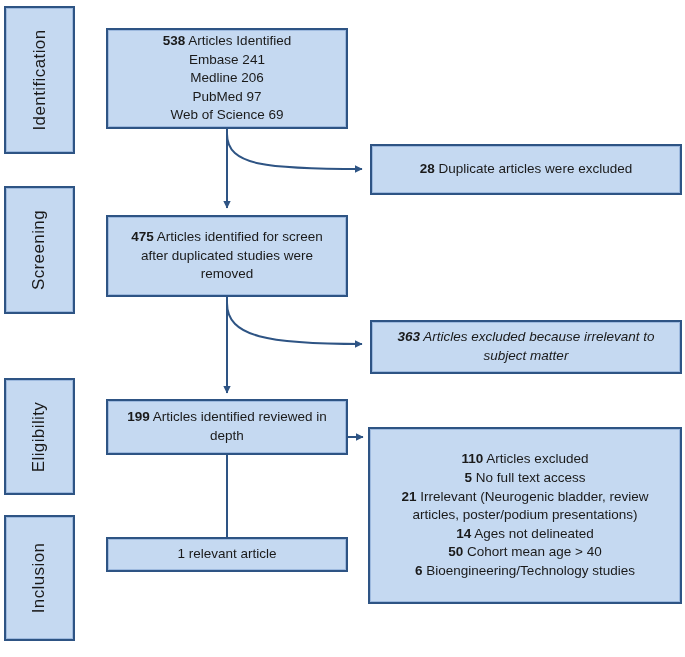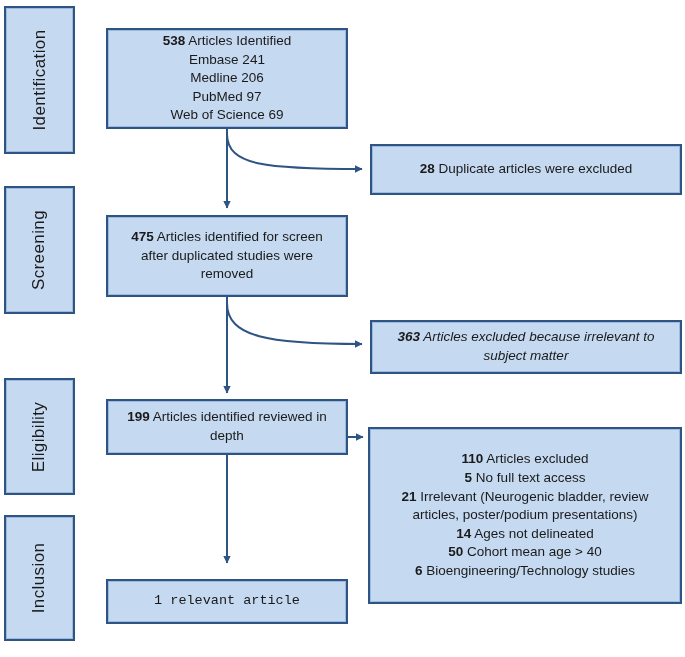--- a/index.html
+++ b/index.html
@@ -162,19 +162,19 @@
     <div class="inner">
         <span class="line"><span class="b">110</span> Articles excluded</span>
         <span class="line"><span class="b">5</span> No full text access</span>
         <span class="line"><span class="b">21</span> Irrelevant (Neurogenic bladder, review articles, poster/podium presentations)</span>
         <span class="line"><span class="b">14</span> Ages not delineated</span>
         <span class="line"><span class="b">50</span> Cohort mean age &gt; 40</span>
         <span class="line"><span class="b">6</span> Bioengineering/Technology studies</span>
       </div>
   </div>
 
-  <div class="pbox" style="left:106px; top:579px; width:242px; height:45px;font-family:Liberation Mono, monospace;">
+  <div class="pbox" style="left:106px; top:537px; width:242px; height:35px;">
     <div class="inner">
         <span class="line">1 relevant article</span>
       </div>
   </div>
 
 </div>
 
 </body></html>

